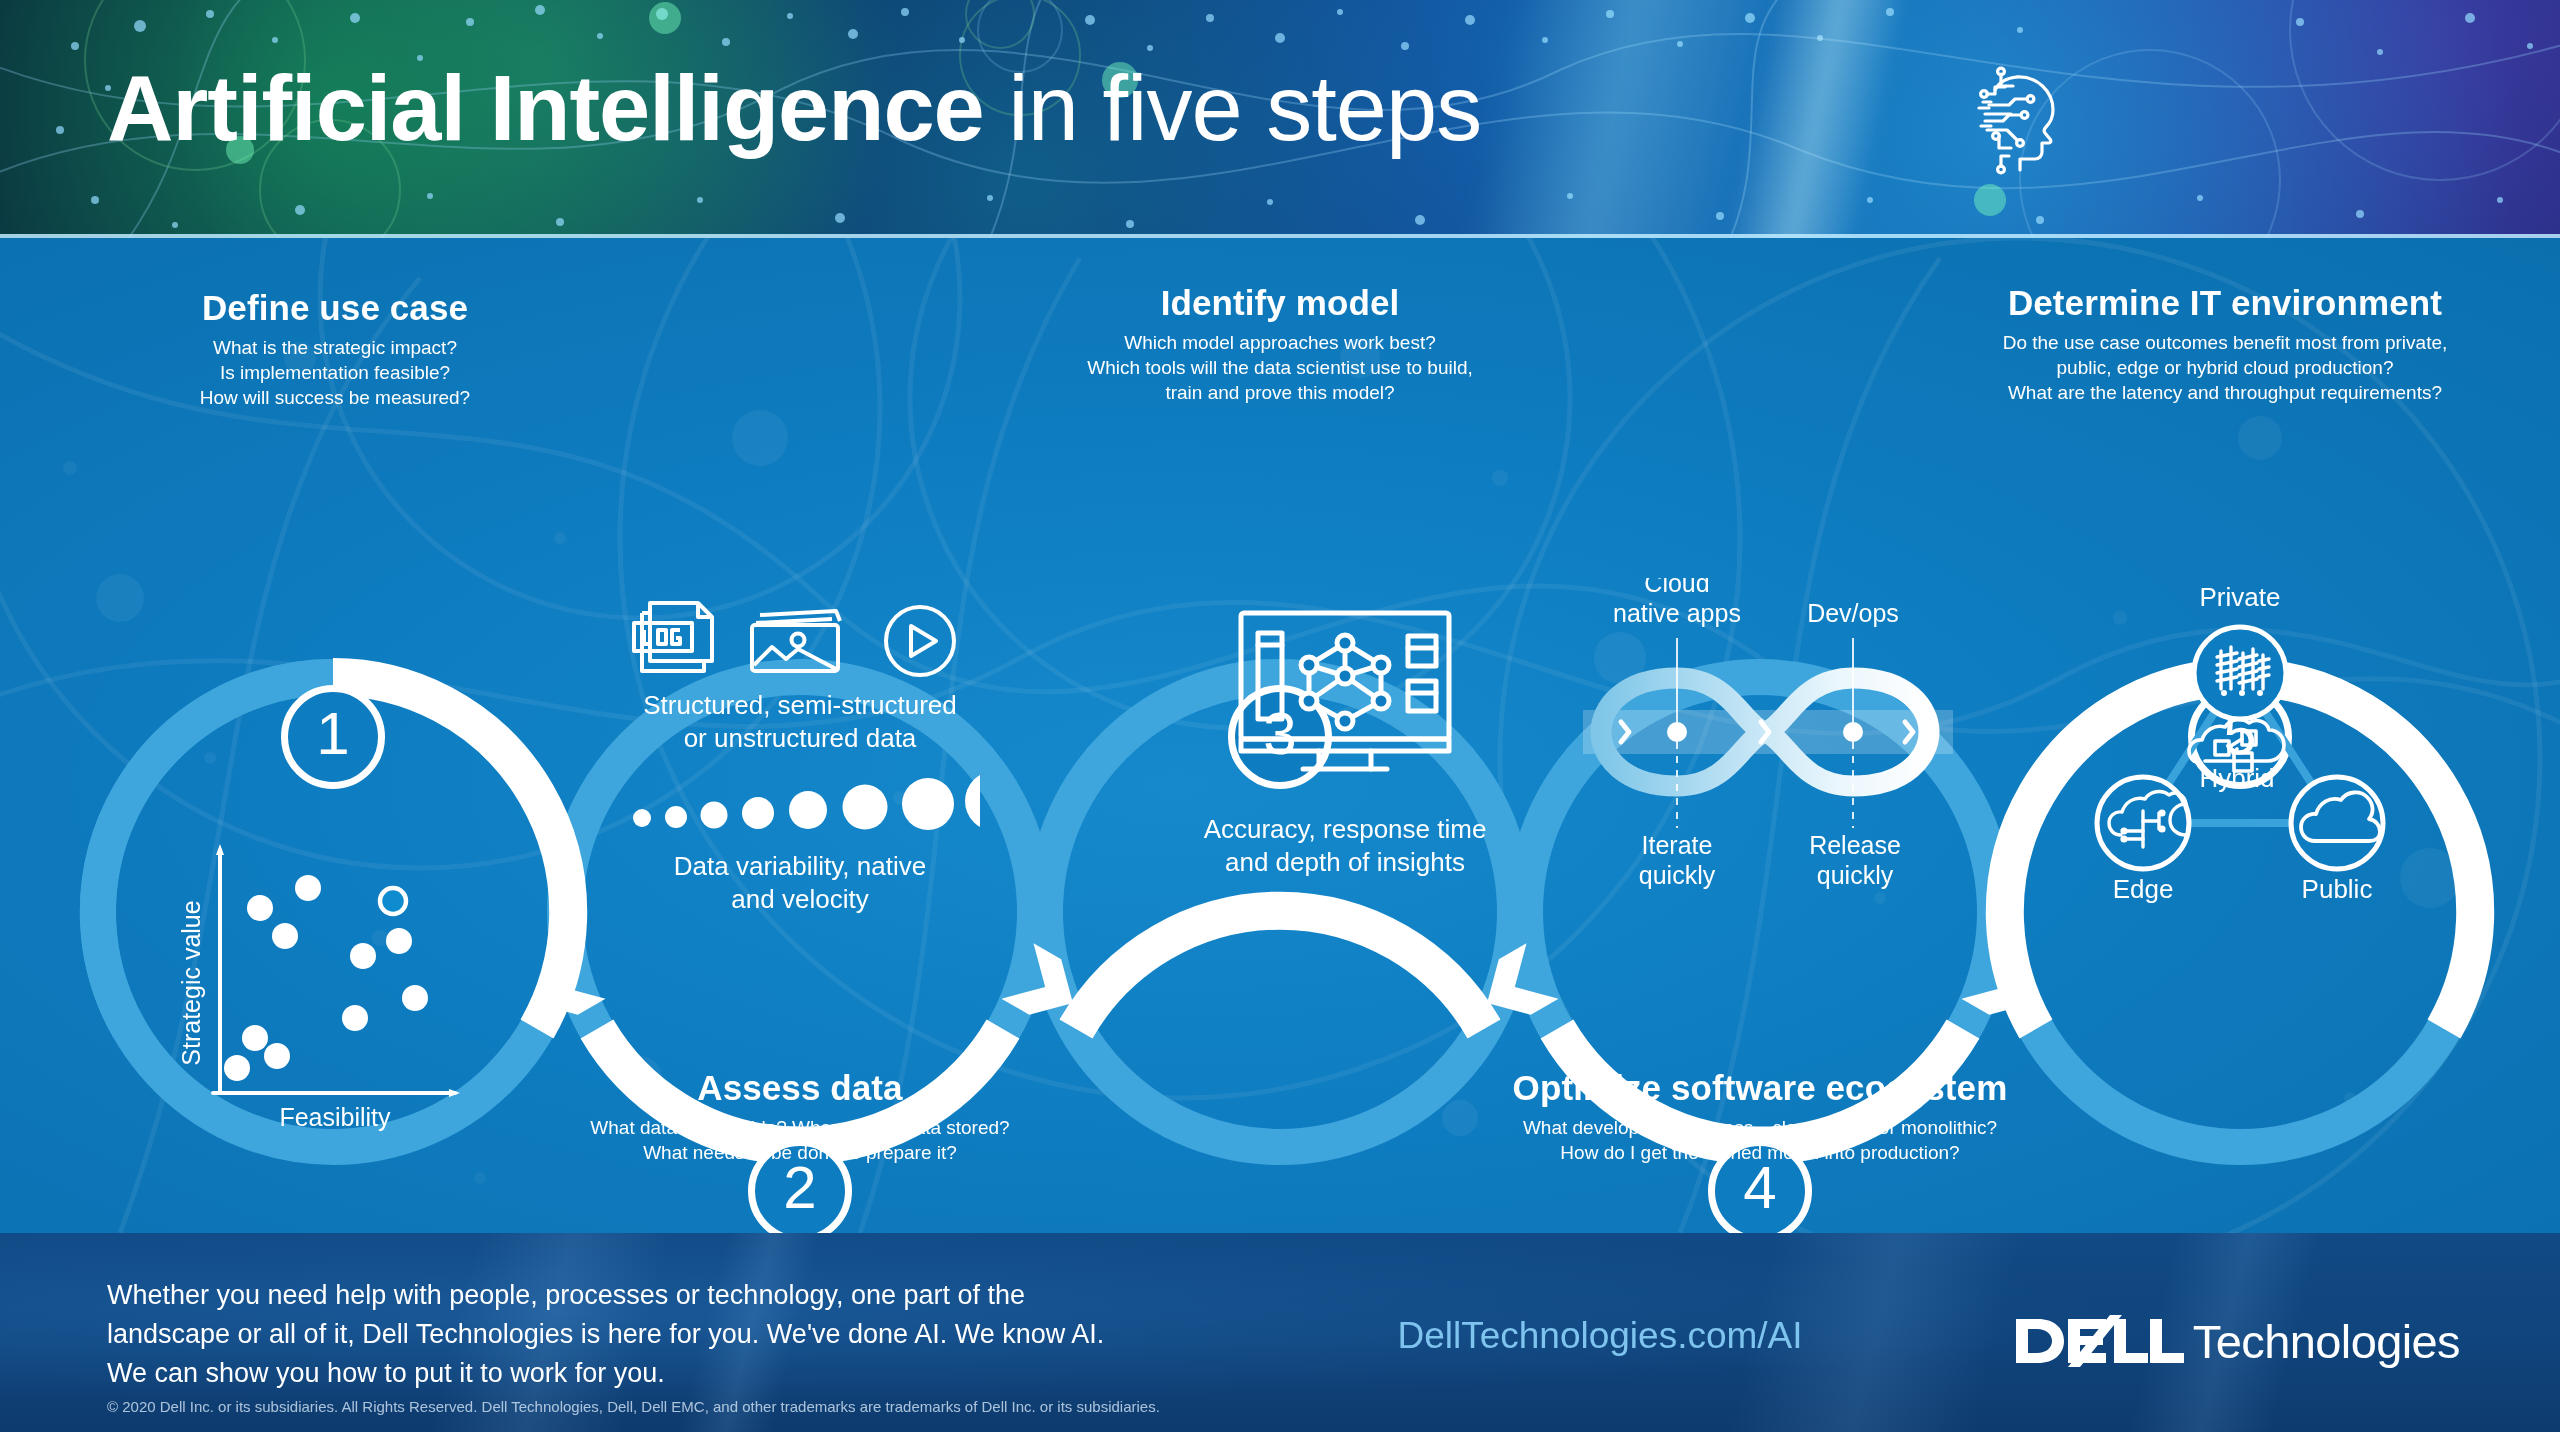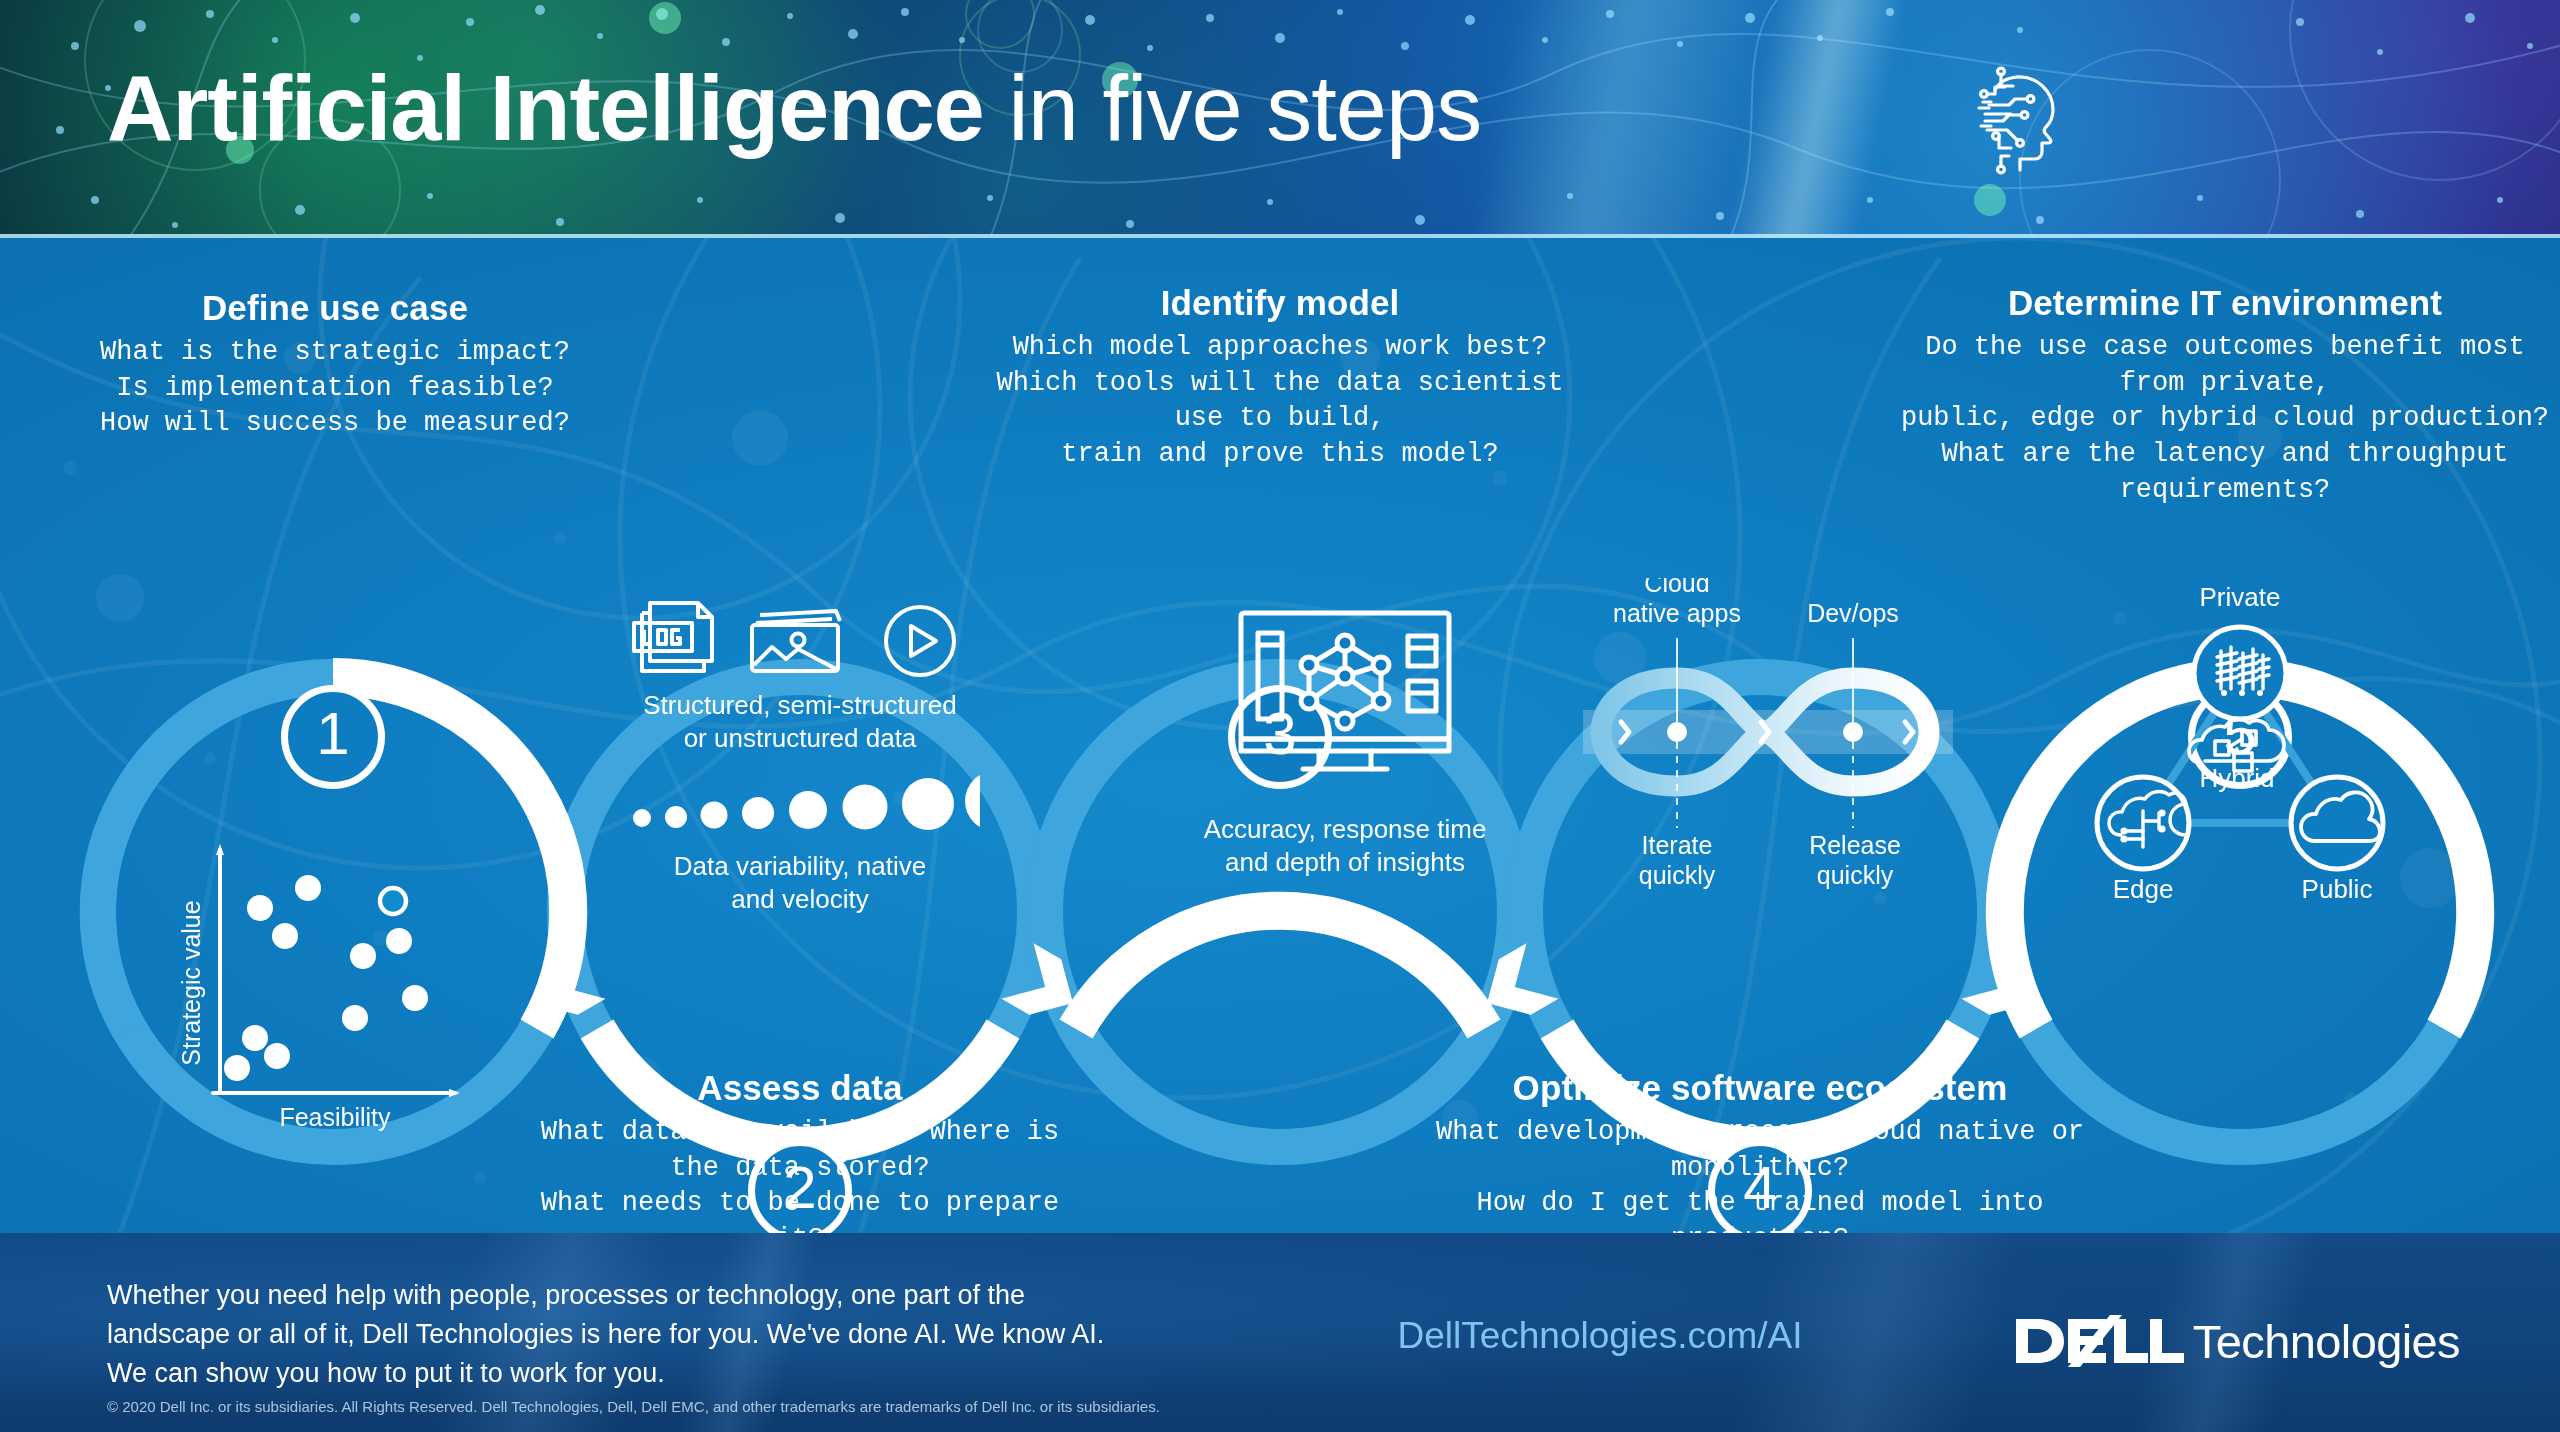--- a/index.html
+++ b/index.html
@@ -54,21 +54,21 @@
     background:
       radial-gradient(ellipse at 46% 55%, #1589cc 0%, #0e7cc0 46%, #0b6fae 100%);
     overflow: hidden;
   }
   svg.bgwire { position: absolute; left: 0; top: 0; width: 2560px; height: 995px; }
 
   svg#flow { position: absolute; left: 0; top: 0; width: 2560px; height: 995px; }
 
   .panel { position: absolute; text-align: center; color: #ffffff; }
   .panel h2 { font-size: 35px; font-weight: 700; line-height: 1.12; margin-bottom: 8px; letter-spacing: 0.1px; }
-  .panel p { font-size: 27px; font-weight: 400; line-height: 1.32; font-family: Liberation Mono, monospace; }
+  .panel p { font-size: 19px; font-weight: 400; line-height: 1.32; }
 
   .num-badge {
     position: absolute; width: 104px; height: 104px; border-radius: 50%;
     border: 7px solid #ffffff; background: #0e7cc0;
     display: flex; align-items: center; justify-content: center;
     color: #ffffff; font-size: 60px; font-weight: 300; line-height: 1;
     padding-bottom: 6px;
   }
 
   .art { position: absolute; color: #ffffff; }

